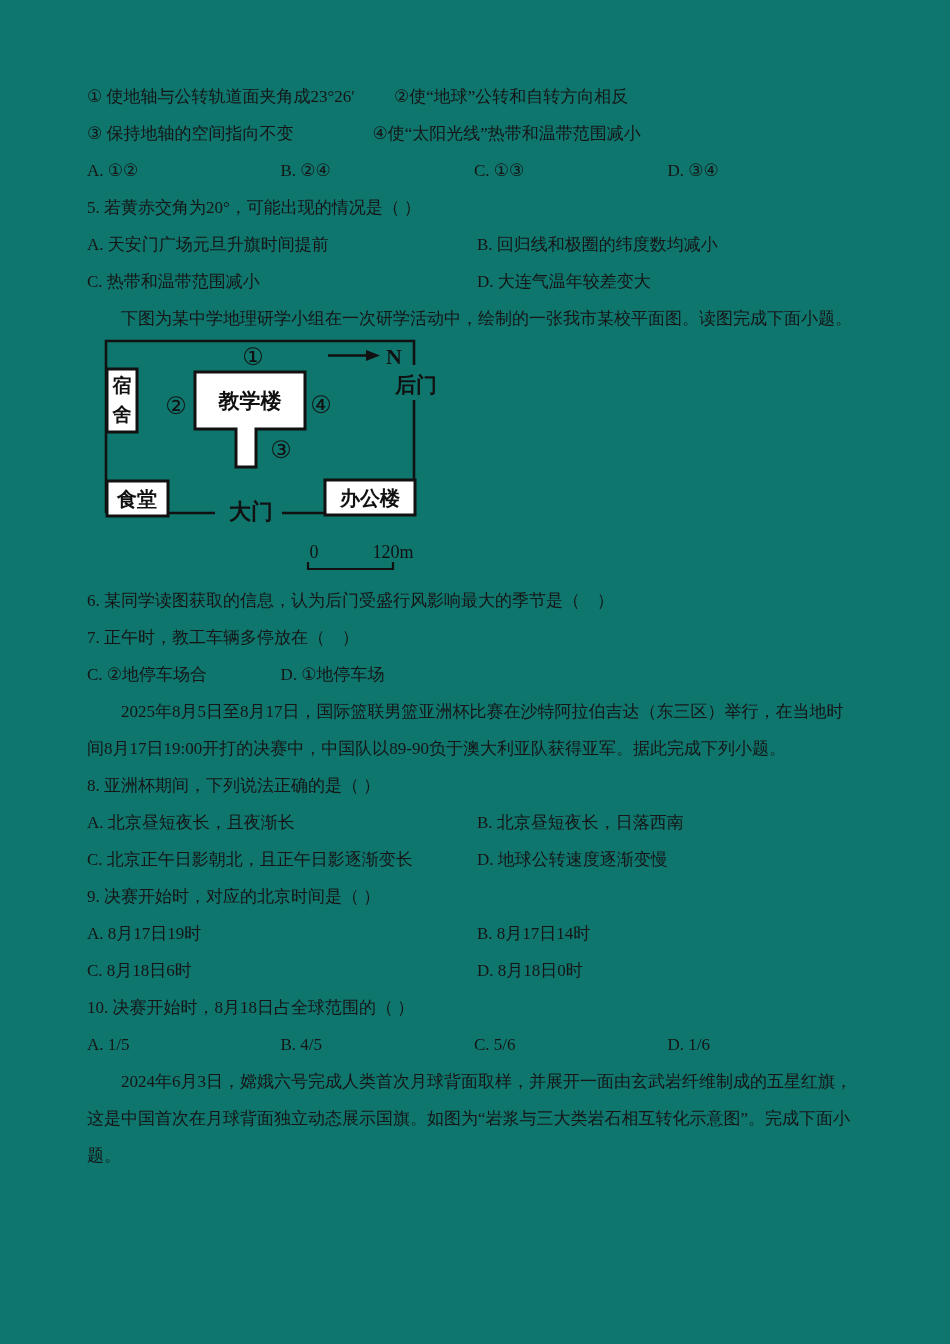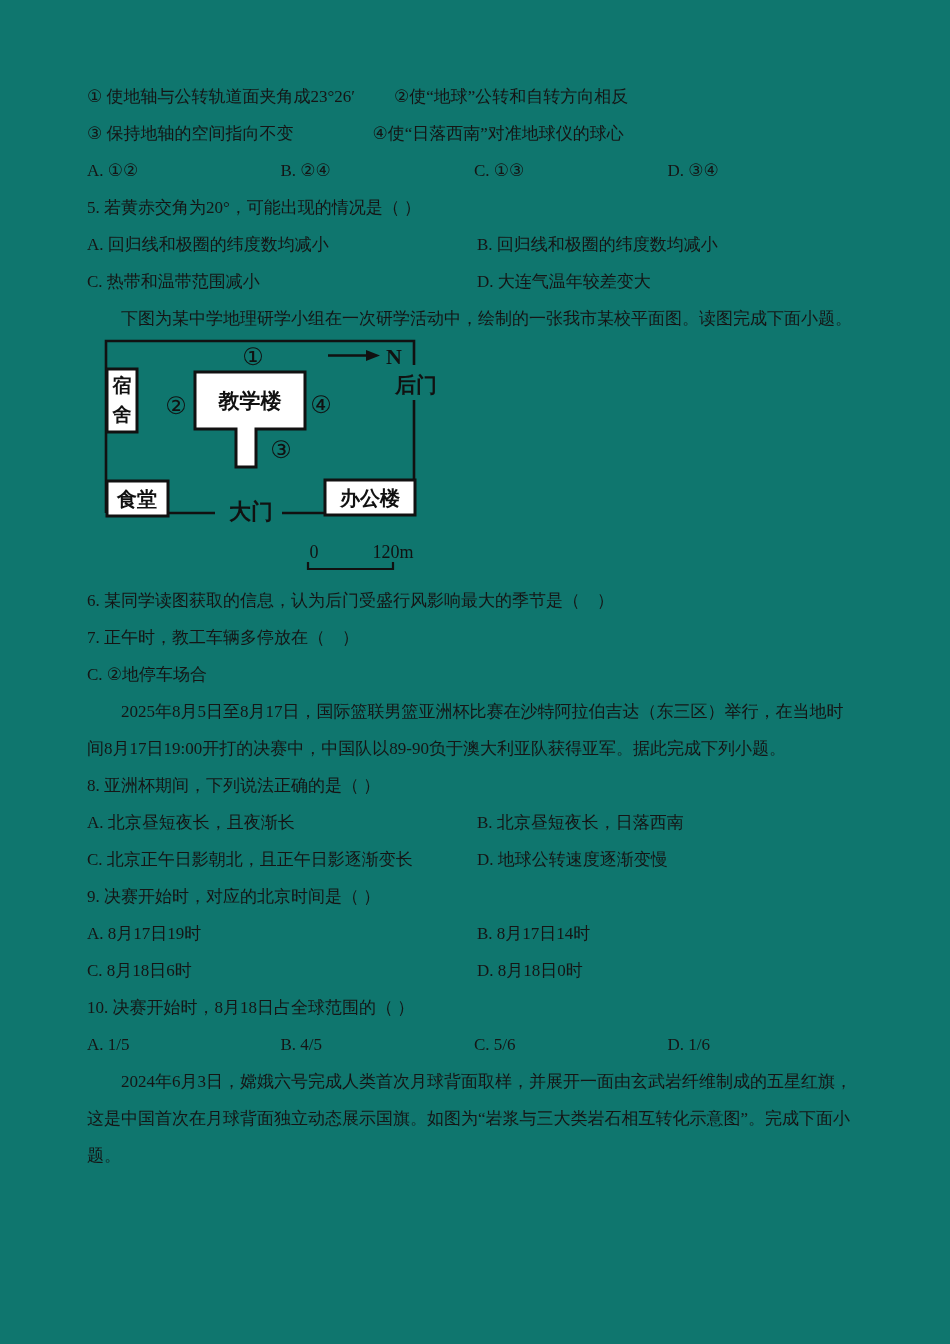--- a/index.html
+++ b/index.html
@@ -51,32 +51,32 @@
 </head>
 <body>
 
 <div class="page">
   <div class="content">
 
     <div class="line pair">
       <span class="seg">① 使地轴与公转轨道面夹角成23°26′</span><span class="seg gap-a">②使“地球”公转和自转方向相反</span>
     </div>
     <div class="line pair">
-      <span class="seg">③ 保持地轴的空间指向不变</span><span class="seg gap-b">④使“日落西南”对准地球仪的球心</span>
+      <span class="seg">③ 保持地轴的空间指向不变</span><span class="seg gap-b">④使“太阳光线”热带和温带范围减小</span>
     </div>
     <div class="line opt4">
       <span>A. ①②</span>
       <span>B. ②④</span>
       <span>C. ①③</span>
       <span>D. ③④</span>
     </div>
 
     <div class="line">5. 若黄赤交角为20°，可能出现的情况是（ ）</div>
     <div class="line opt2">
-      <span>A. 回归线和极圈的纬度数均减小</span>
+      <span>A. 天安门广场元旦升旗时间提前</span>
       <span>B. 回归线和极圈的纬度数均减小</span>
     </div>
     <div class="line opt2">
       <span>C. 热带和温带范围减小</span>
       <span>D. 大连气温年较差变大</span>
     </div>
 
     <div class="line indent">下图为某中学地理研学小组在一次研学活动中，绘制的一张我市某校平面图。读图完成下面小题。</div>
 
     <div class="map-block">
@@ -119,20 +119,21 @@
         <text class="map-latin" x="211" y="221" font-size="18" text-anchor="middle">0</text>
         <text class="map-latin" x="290" y="221" font-size="18" text-anchor="middle">120m</text>
       </svg>
     </div>
 
     <div class="line">6. 某同学读图获取的信息，认为后门受盛行风影响最大的季节是（　）</div>
 
     <div class="line">7. 正午时，教工车辆多停放在（　）</div>
     <div class="line opt4">
       <span>C. ②地停车场合</span>
+      <span>D. ①地停车场</span>
     </div>
 
     <div class="line indent">2025年8月5日至8月17日，国际篮联男篮亚洲杯比赛在沙特阿拉伯吉达（东三区）举行，在当地时</div>
     <div class="line">间8月17日19:00开打的决赛中，中国队以89-90负于澳大利亚队获得亚军。据此完成下列小题。</div>
 
     <div class="line">8. 亚洲杯期间，下列说法正确的是（ ）</div>
     <div class="line opt2">
       <span>A. 北京昼短夜长，且夜渐长</span>
       <span>B. 北京昼短夜长，日落西南</span>
     </div>

